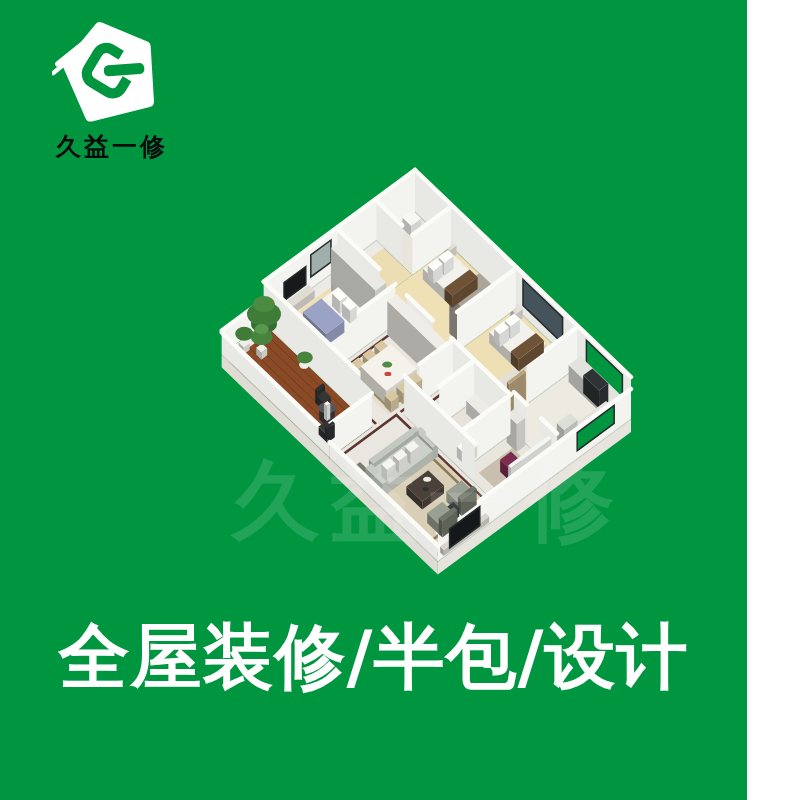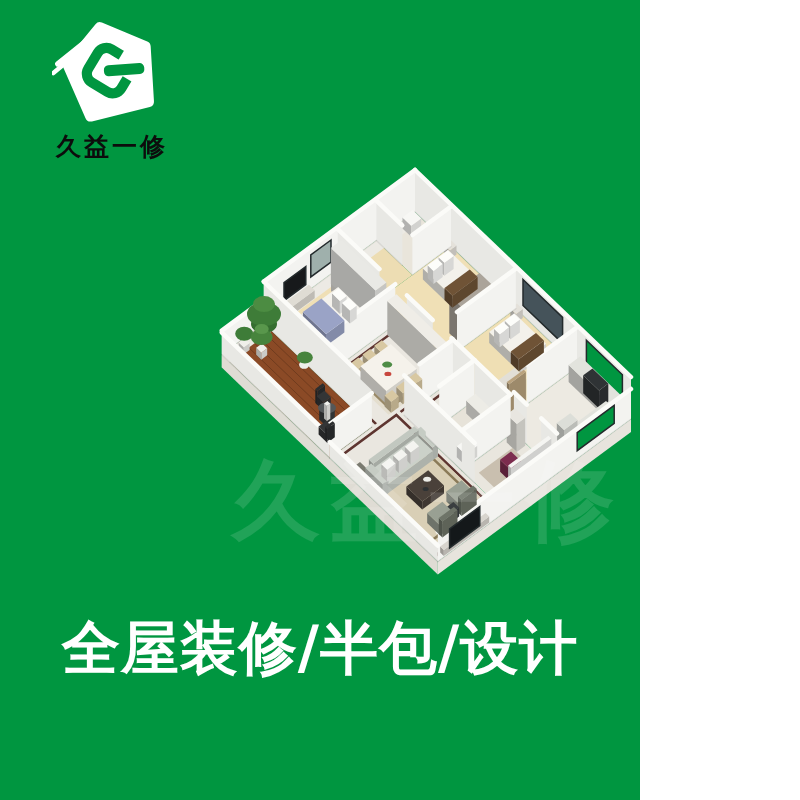--- a/index.html
+++ b/index.html
@@ -1,25 +1,25 @@
 <!DOCTYPE html>
 <html><head>
 <meta charset="utf-8">
 <style>
   html,body{margin:0;padding:0;}
-  .canvas{position:relative;width:640px;height:800px;background:#009640;overflow:hidden;
+  .canvas{position:relative;width:747px;height:800px;background:#009640;overflow:hidden;
           font-family:"DejaVu Sans",sans-serif;}
   .logo{position:absolute;left:50px;top:18px;width:124px;text-align:center;}
   .logo svg{display:block;margin:0 auto;}
   .brand{margin-top:0px;font-size:25px;font-weight:bold;color:#0c0c0c;letter-spacing:3px;white-space:nowrap;}
   #plan-svg{position:absolute;left:0;top:0;width:800px;height:800px;}
   .watermark{position:absolute;left:232px;top:442px;font-size:88px;font-weight:bold;
              color:rgba(255,255,255,0.13);letter-spacing:10px;white-space:nowrap;pointer-events:none;}
   .headline{position:absolute;left:0;right:0;top:610px;text-align:center;color:#ffffff;
-            font-size:58px;font-weight:900;letter-spacing:1px;white-space:nowrap;}
+            font-size:71px;font-weight:900;letter-spacing:1px;white-space:nowrap;}
 </style>
 </head>
 <body>
 
 <div class="canvas">
 
   <div class="logo">
     <svg viewBox="0 0 130 122" width="120" height="112">
       <path d="M6 50 L42 21" stroke="#ffffff" stroke-width="6" stroke-linecap="round" fill="none"></path>
       <path d="M1 60 L25 40" stroke="#ffffff" stroke-width="5" stroke-linecap="round" fill="none"></path>

